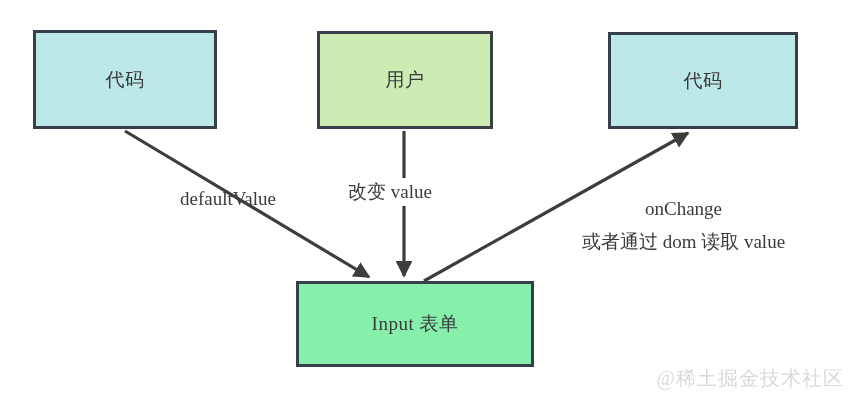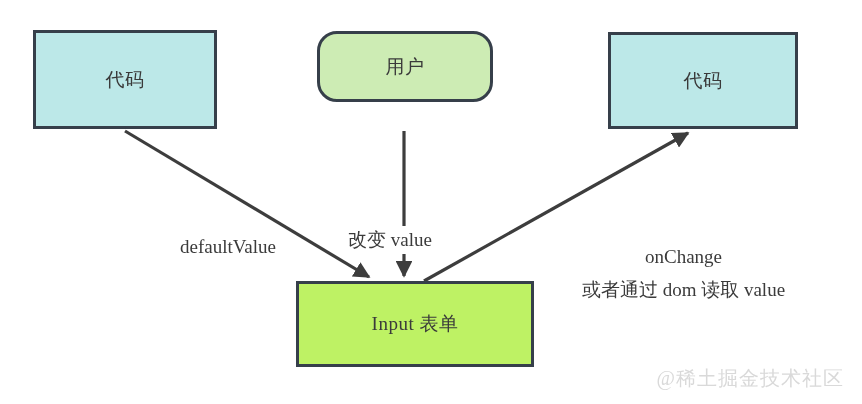--- a/index.html
+++ b/index.html
@@ -34,36 +34,35 @@
     justify-content: center;
     color: #3a3a3a;
     font-size: 19px;
     letter-spacing: 0.5px;
     z-index: 2;
   }
   #node-code-left {
     left: 33px;  top: 30px;  width: 184px; height: 99px;
   }
   #node-user {
-    left: 317px; top: 31px;  width: 176px; height: 71px; border-radius: 20px;
+    left: 317px; top: 31px;  width: 176px; height: 98px;
   }
   #node-code-right {
     left: 608px; top: 32px;  width: 190px; height: 97px;
   }
   #node-input {
     left: 296px; top: 281px; width: 238px; height: 86px;
   }
   .edge-label {
     position: absolute;
     color: #3b3b3b;
     font-size: 19px;
     white-space: nowrap;
     z-index: 3;
     background: transparent;
-    margin-top: 48px;
   }
   #label-default-value {
     left: 180px; top: 188px;
   }
   #label-change-value {
     left: 346px; top: 178px;
     background: #ffffff;
     padding: 1px 2px;
   }
   #label-onchange-block {
@@ -109,21 +108,21 @@
   </div>
 
   <div class="node" id="node-user" style="background:#cdecb4;">
     <span>用户</span>
   </div>
 
   <div class="node" id="node-code-right" style="background:#bce8e8;">
     <span>代码</span>
   </div>
 
-  <div class="node" id="node-input" style="background:#bef264;">
+  <div class="node" id="node-input" style="background:#86efac;">
     <span>Input 表单</span>
   </div>
 
   <div class="edge-label" id="label-default-value">defaultValue</div>
 
   <div class="edge-label" id="label-onchange-block">
     <span class="l1">onChange</span>
     <span class="l2">或者通过 dom 读取 value</span>
   </div>
 

